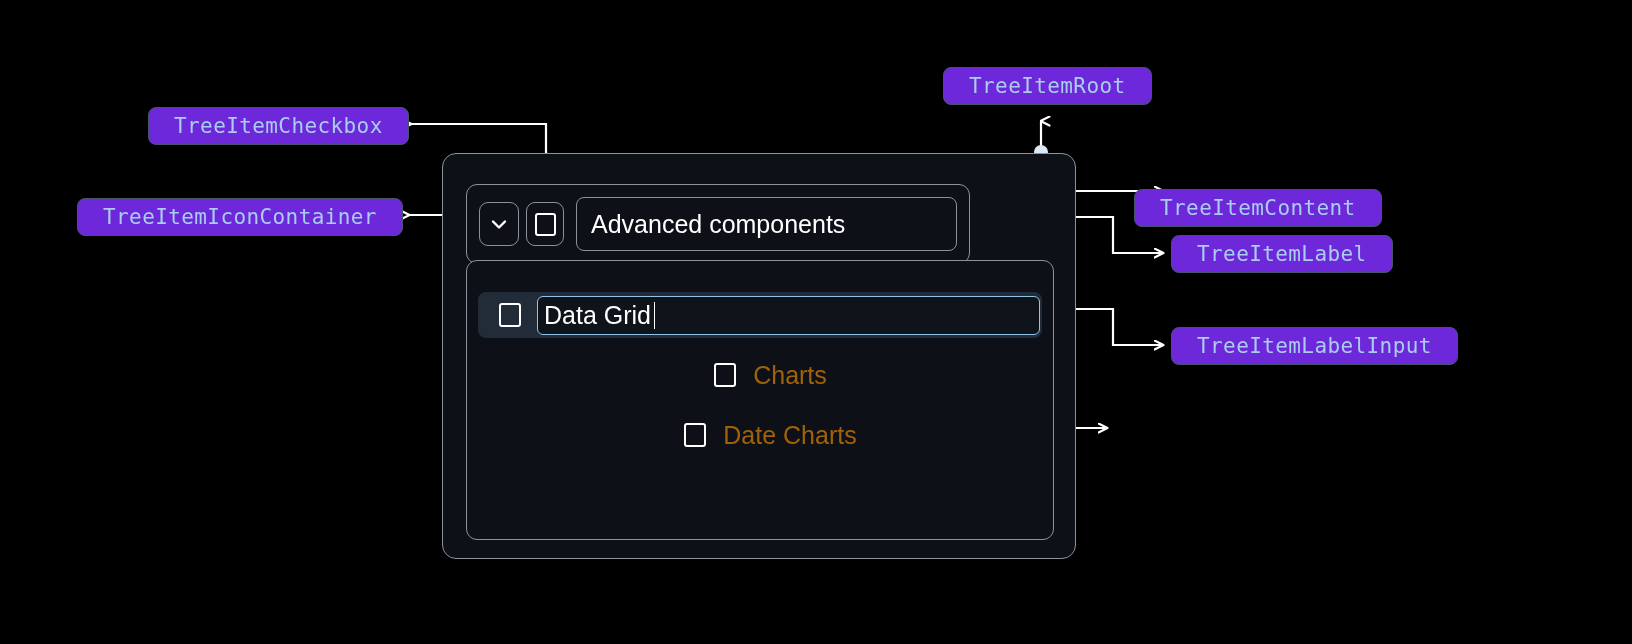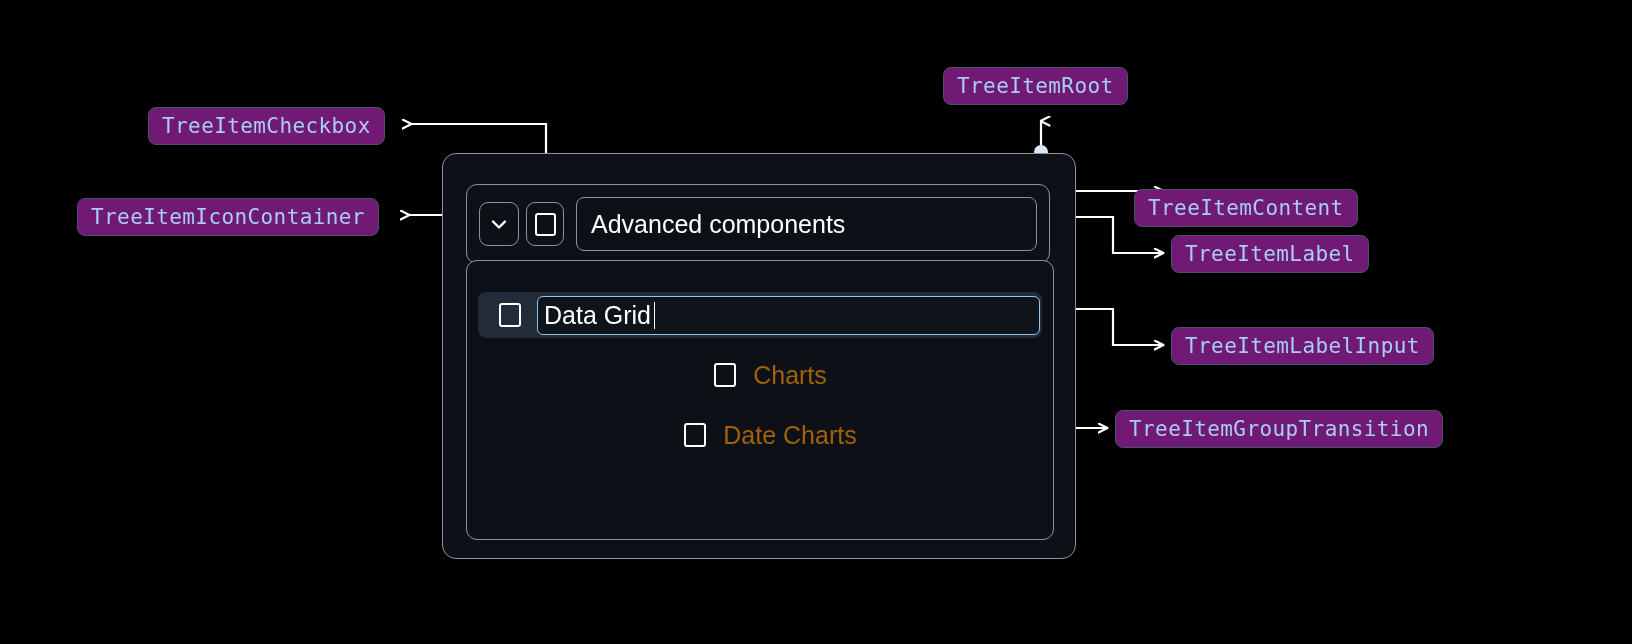--- a/index.html
+++ b/index.html
@@ -20,22 +20,22 @@
   }
 
   
   .chip {
     position: absolute;
     box-sizing: border-box;
     display: flex;
     align-items: center;
     justify-content: center;
     height: 38px;
-    padding: 0 13px;
-    background: #701a75;
+    padding: 0 25px;
+    background: #6d28d9;
     border: 1px solid #44546b;
     border-radius: 8px;
     color: #a9cdf0;
     font-family: "DejaVu Sans Mono", "Liberation Mono", monospace;
     font-size: 21px;
     letter-spacing: 0.4px;
     white-space: nowrap;
   }
 
   
@@ -57,21 +57,21 @@
     height: 406px;
     box-sizing: border-box;
     background: #0d1117;
     border: 1.6px solid #8c929b;
     border-radius: 14px;
   }
   .tree-content {
     position: absolute;
     left: 23px;
     top: 30px;
-    width: 584px;
+    width: 504px;
     height: 80px;
     box-sizing: border-box;
     background: #0d1117;
     border: 1.6px solid #8c929b;
     border-radius: 11px;
     display: flex;
     align-items: center;
     padding: 0 12px;
   }
   .icon-container {
@@ -239,23 +239,20 @@
   </div>
   <div class="chip" style="left:1134px; top:173px;margin-top:16px;">
     <span>TreeItemContent</span>
   </div>
   <div class="chip" style="left:1171px; top:235px;">
     <span>TreeItemLabel</span>
   </div>
   <div class="chip" style="left:1171px; top:327px;">
     <span>TreeItemLabelInput</span>
   </div>
-  <div class="chip" style="left:1115px; top:410px;">
-    <span>TreeItemGroupTransition</span>
-  </div>
 
   <div class="tree-root">
 
     <div class="tree-content">
 
       <div class="icon-container">
         <span>
           <svg width="24" height="24" viewBox="0 0 24 24" fill="none" stroke="#ffffff" stroke-width="2.4" stroke-linecap="round" stroke-linejoin="round">
             <path d="M6 9.5 L12 15.5 L18 9.5"></path>
           </svg>

